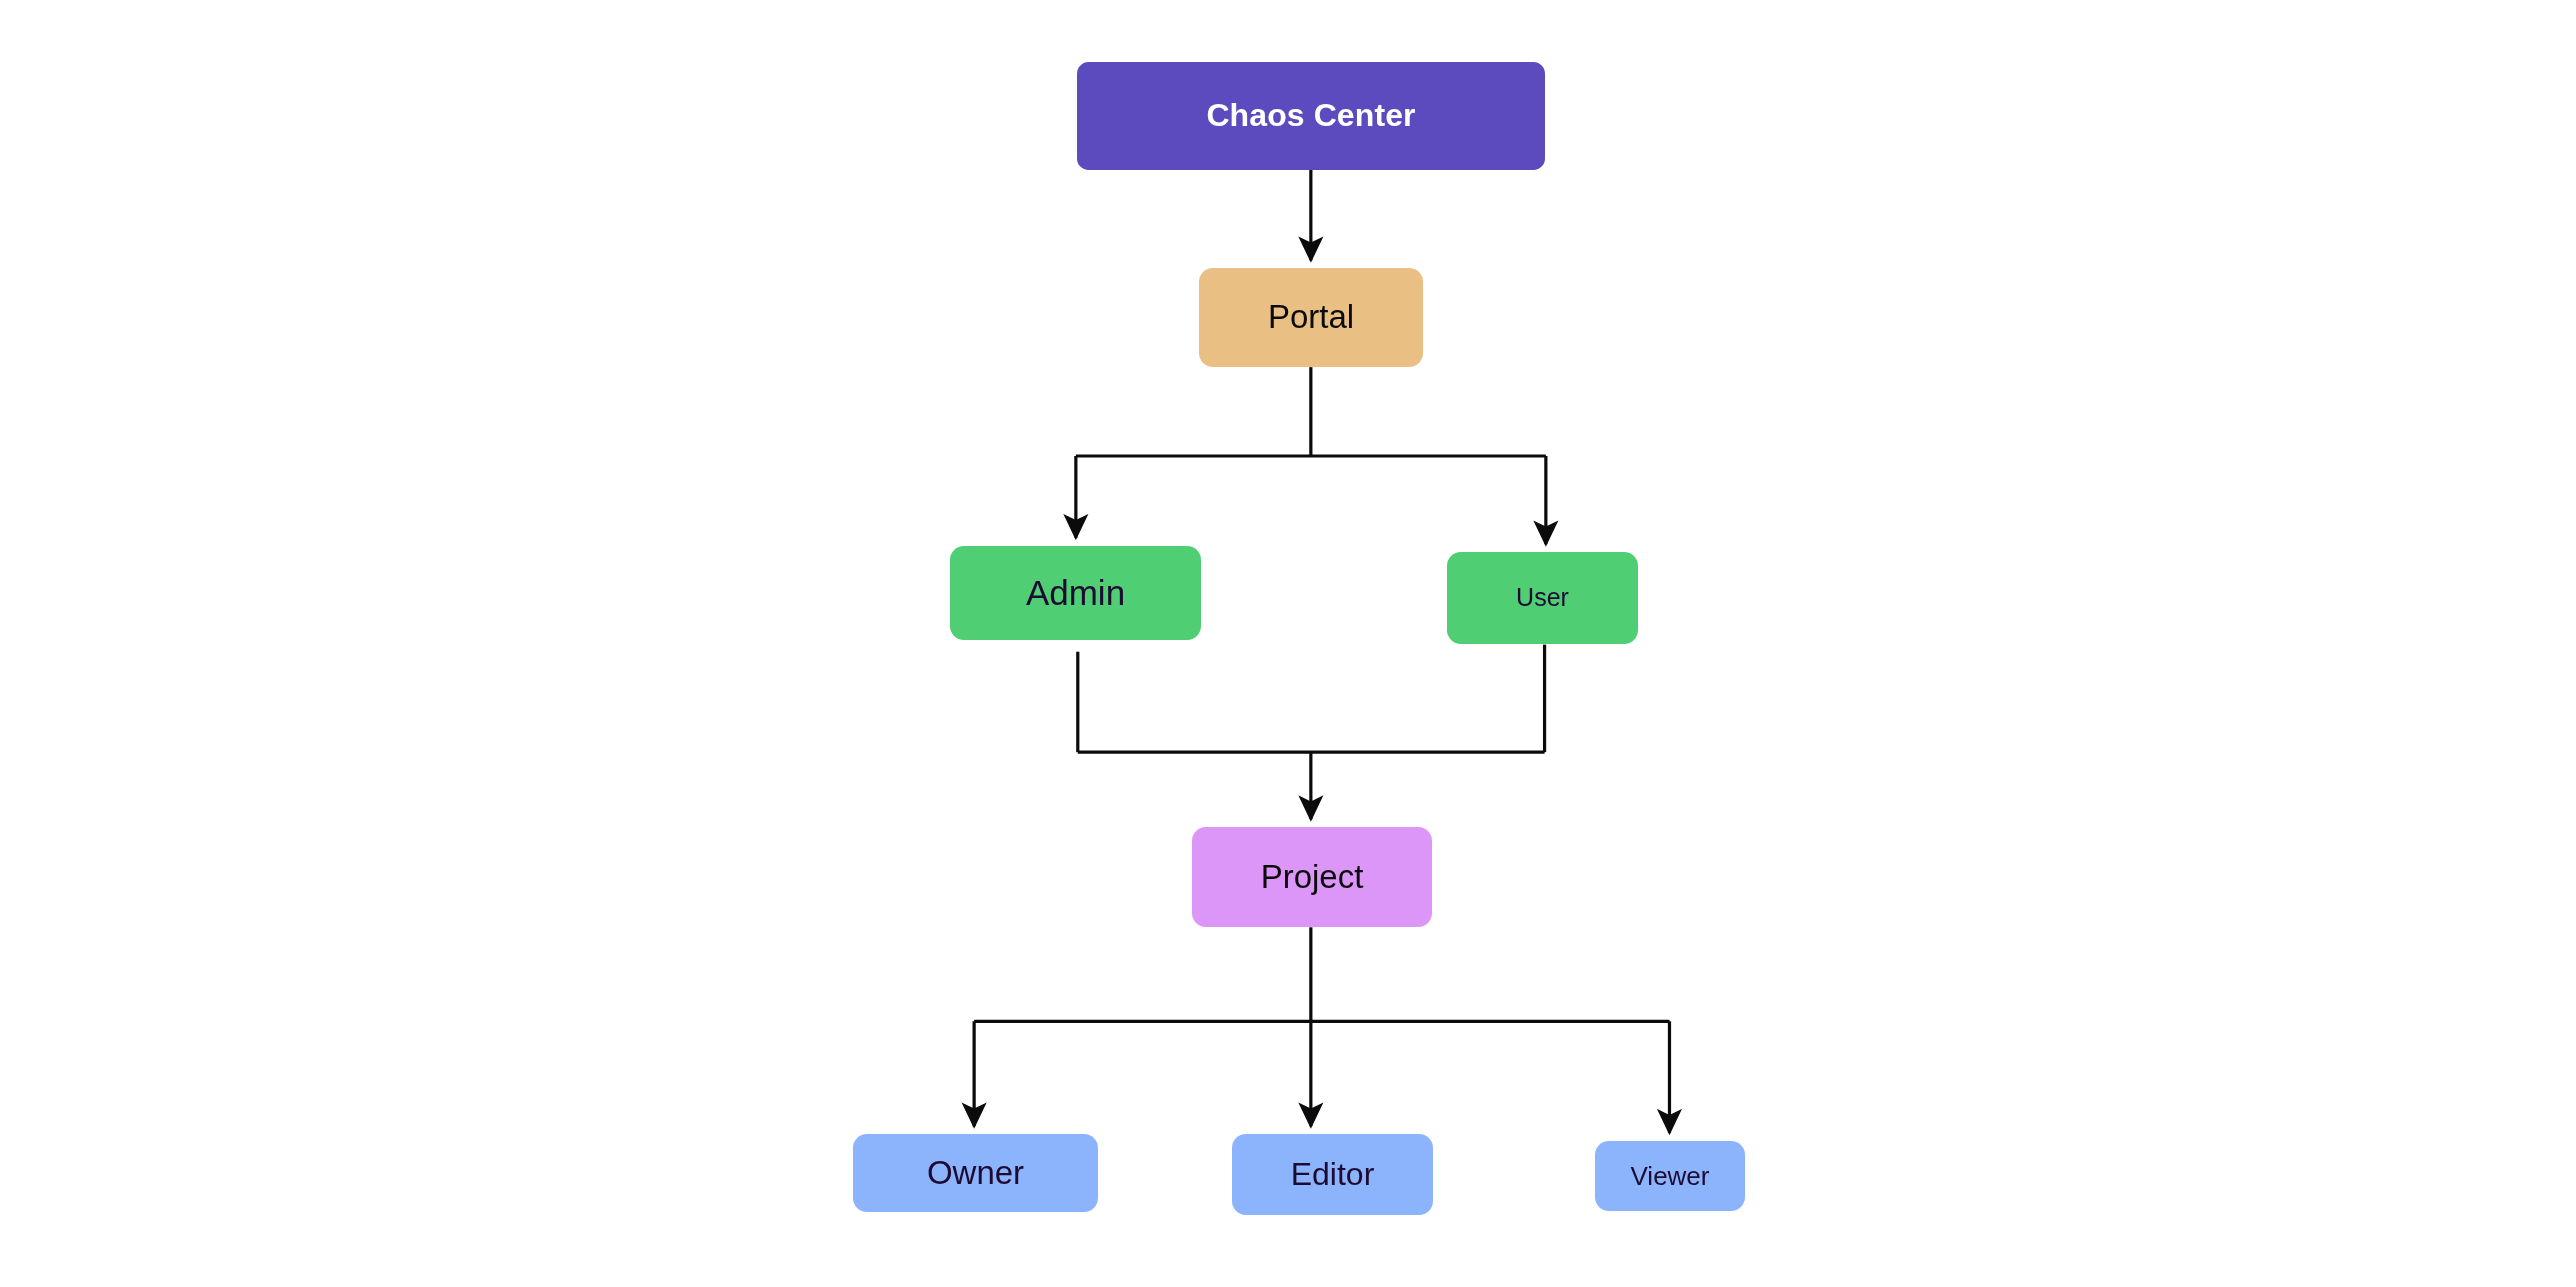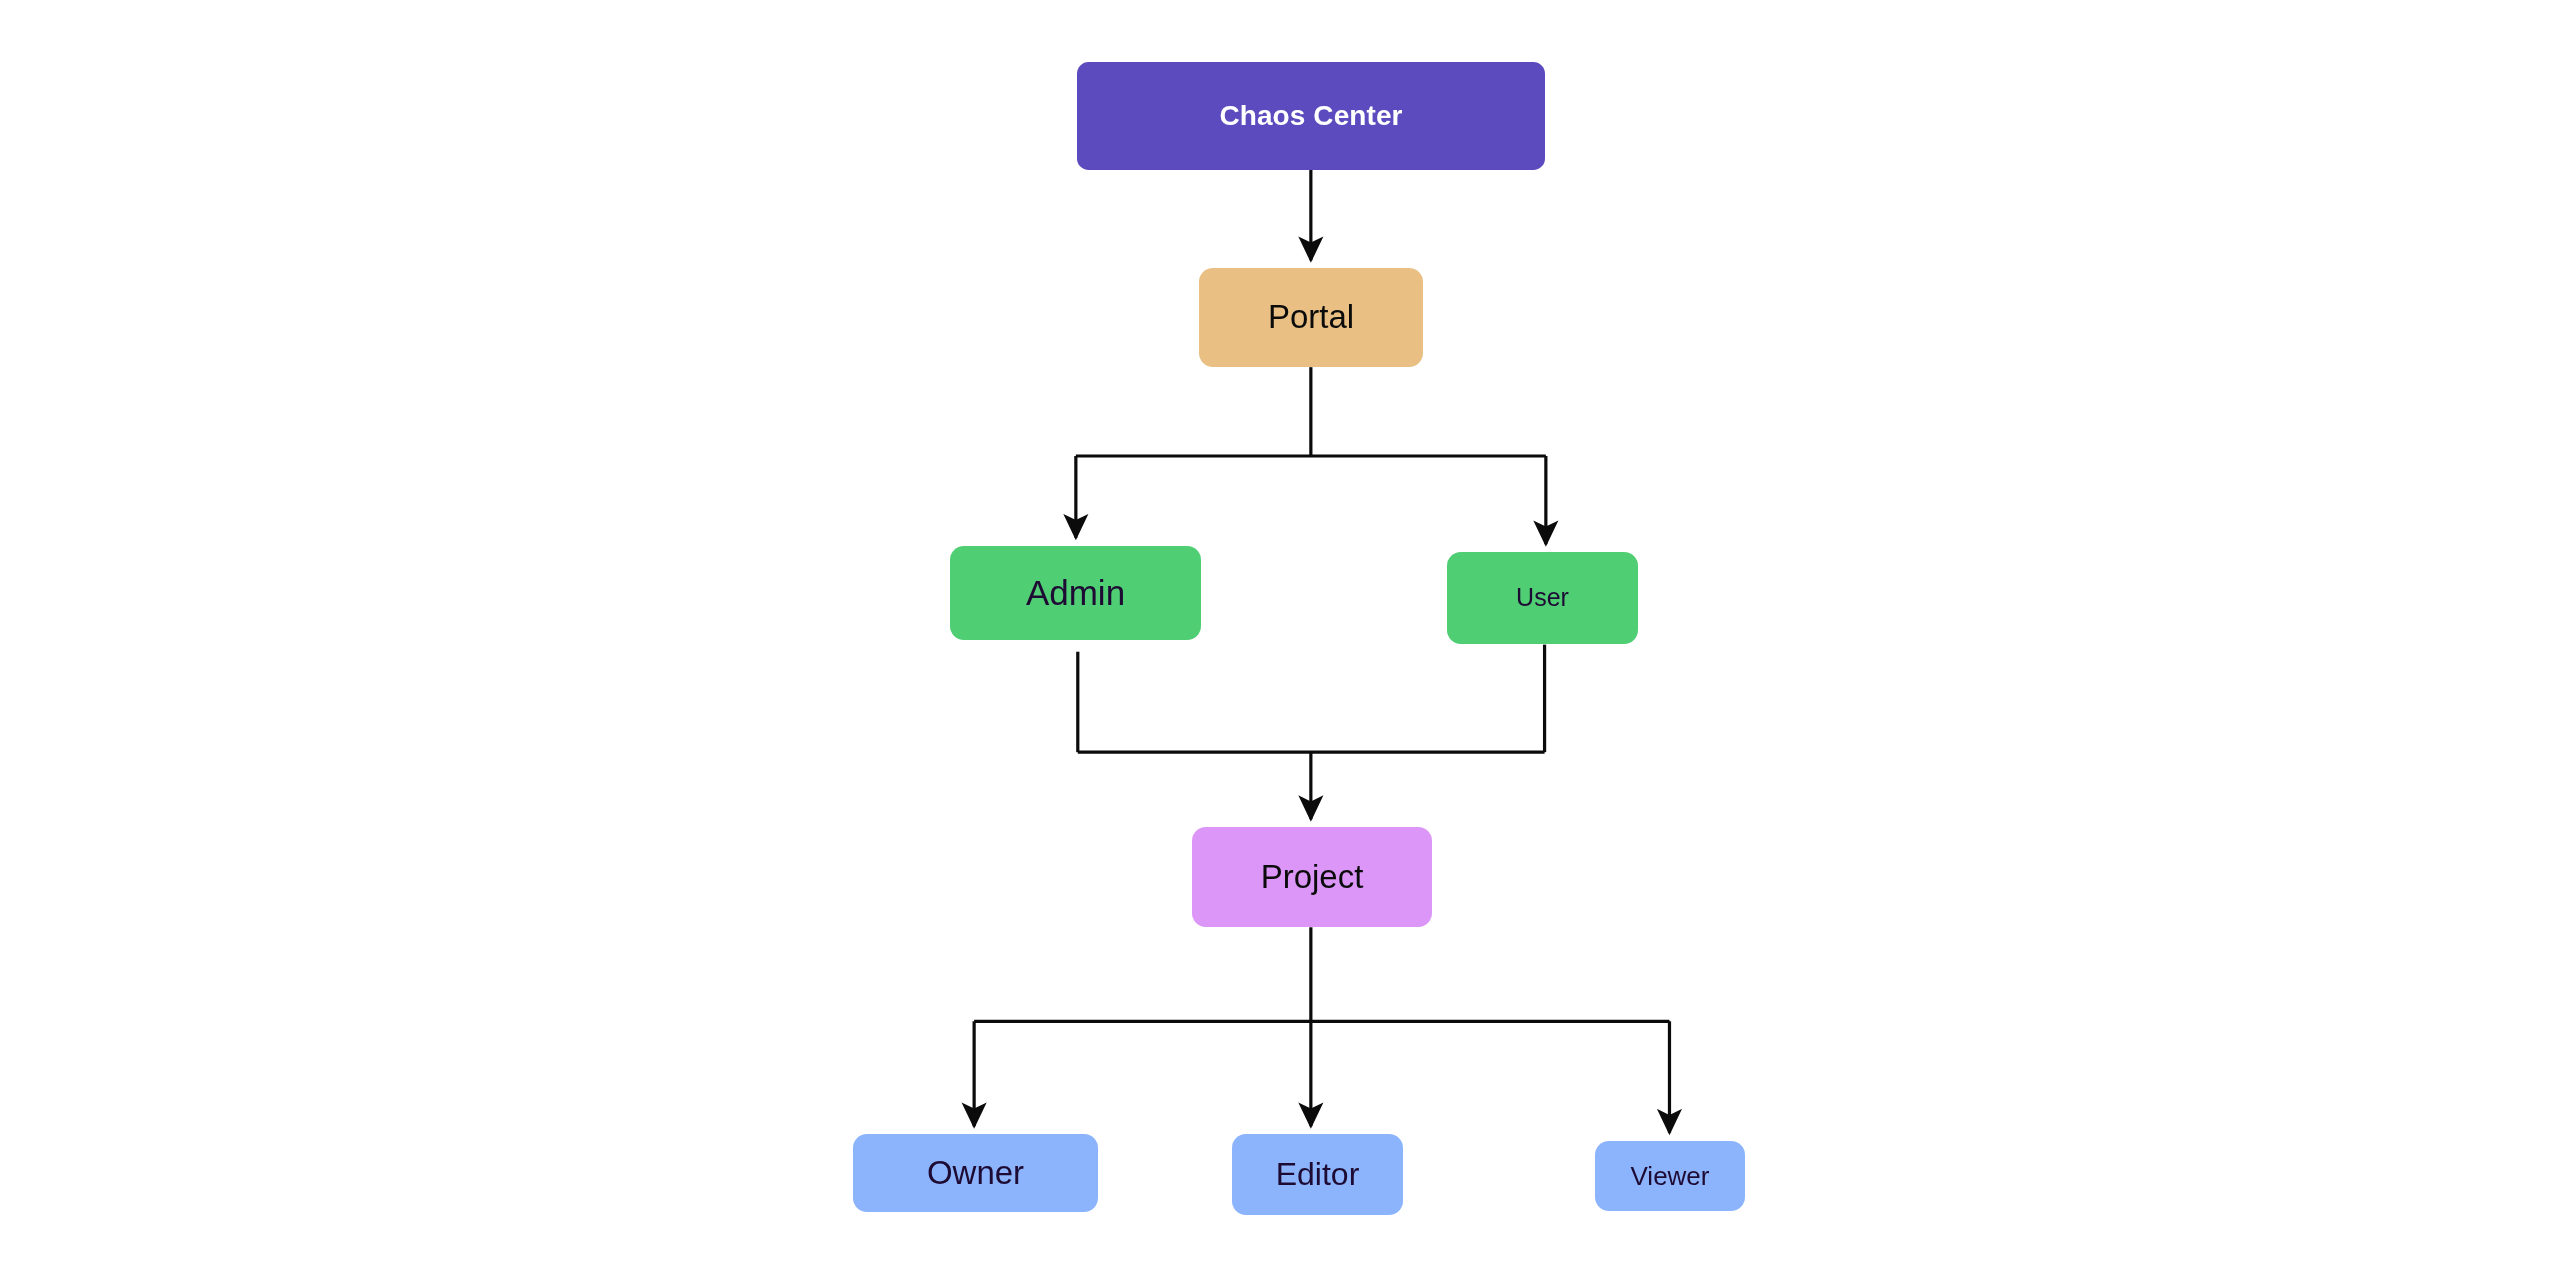--- a/index.html
+++ b/index.html
@@ -45,21 +45,21 @@
   .n-root {
     left: 1077px;
     top: 62px;
     width: 468px;
     height: 108px;
     background: #5B4BBE;
     border-radius: 11.6px;
   }
   .n-root .node-label {
     color: #ffffff;
-    font-size: 28px;
+    font-size: 32px;
     font-weight: 700;
     letter-spacing: 0.1px;
   }
 
   
   .n-portal {
     left: 1199px;
     top: 268px;
     width: 224px;
     height: 99px;
@@ -122,21 +122,21 @@
     background: #8CB4FD;
   }
   .n-owner .node-label {
     color: #1D0B33;
     font-size: 33px;
     font-weight: 400;
   }
   .n-editor {
     left: 1232px;
     top: 1134px;
-    width: 171px;
+    width: 201px;
     height: 81px;
     background: #8CB4FD;
   }
   .n-editor .node-label {
     color: #1D0B33;
     font-size: 32px;
     font-weight: 400;
   }
   .n-viewer {
     left: 1595px;

